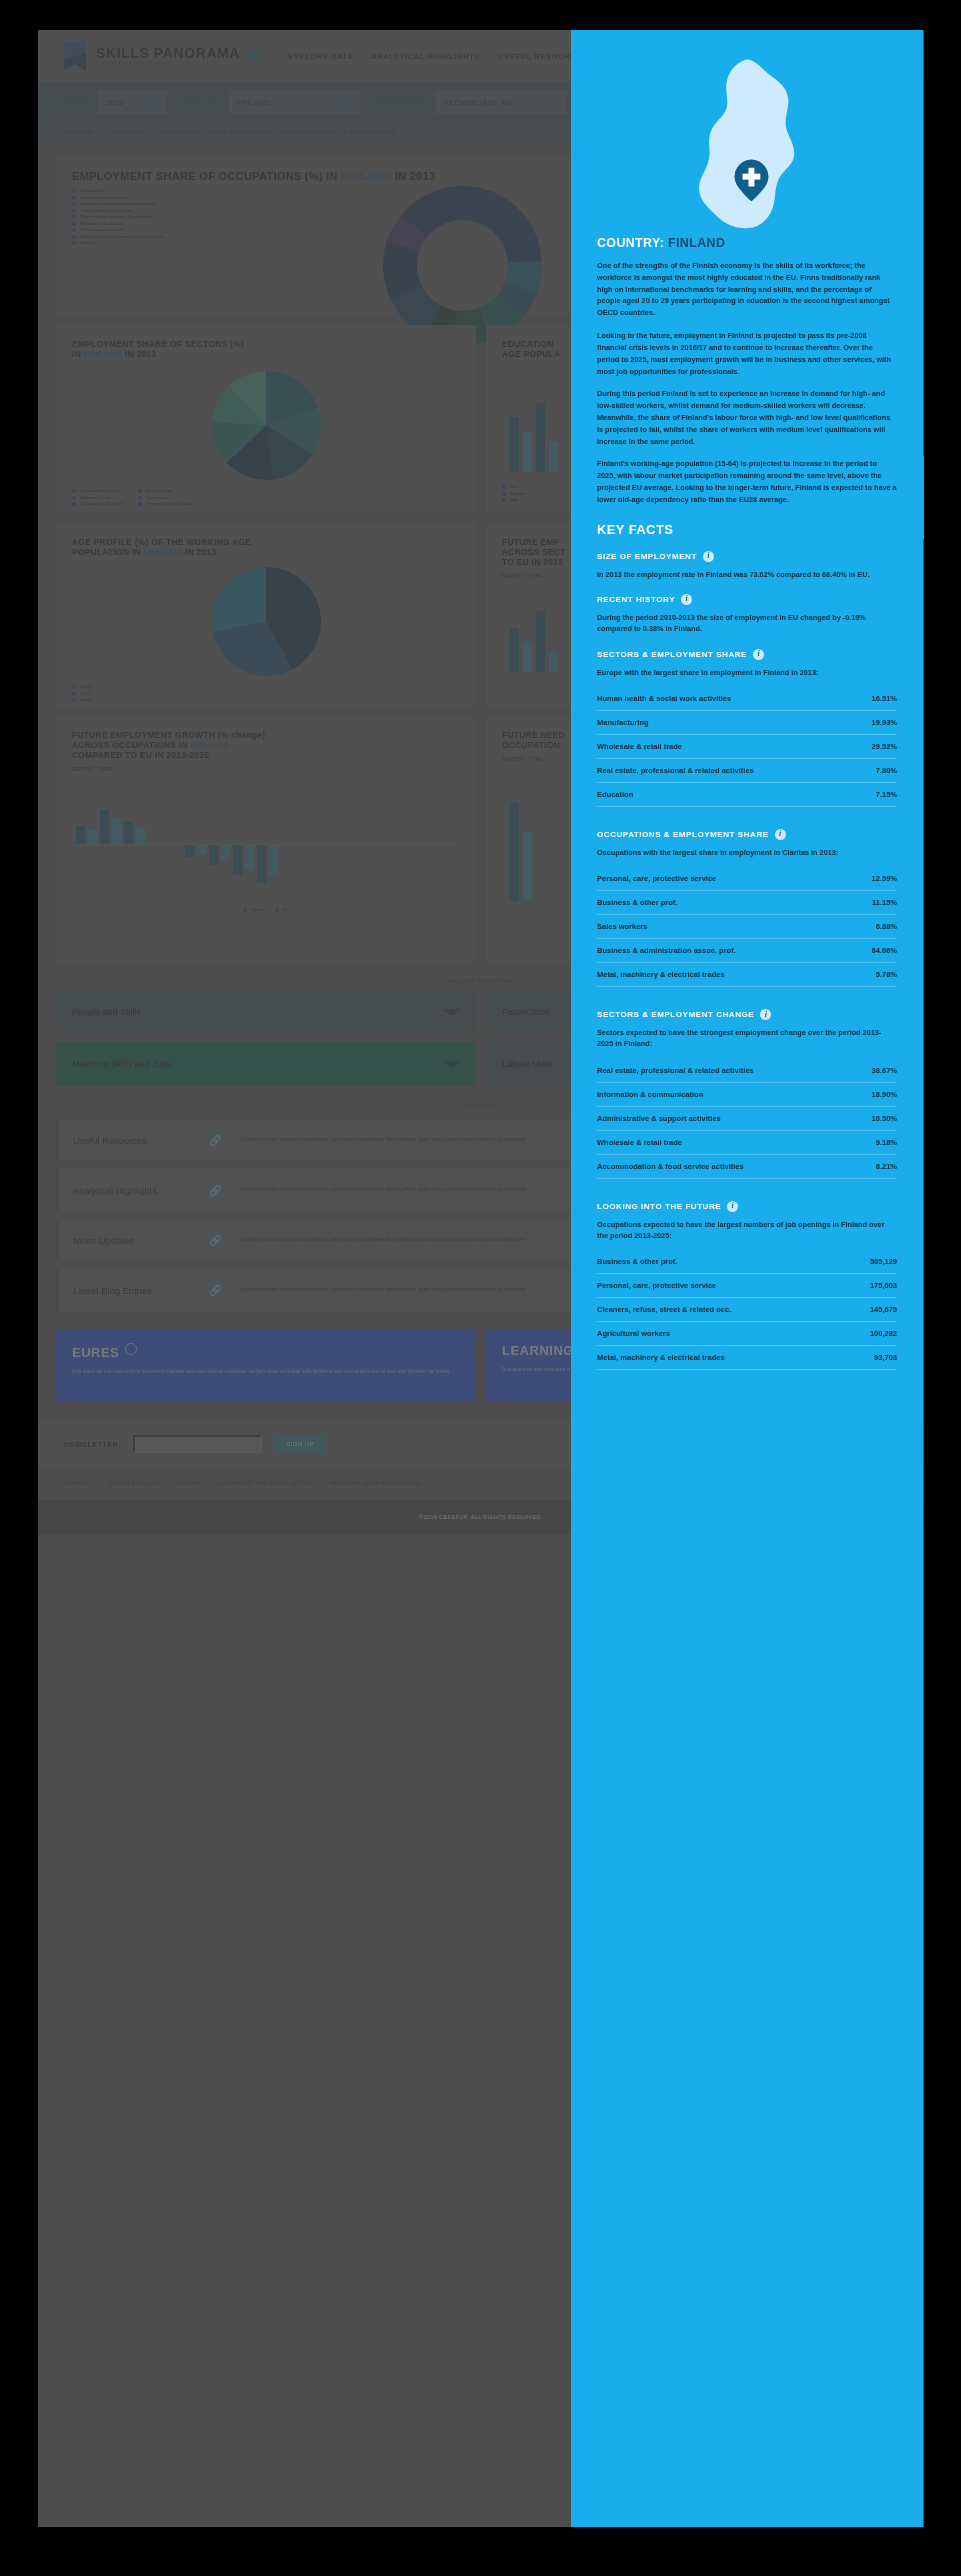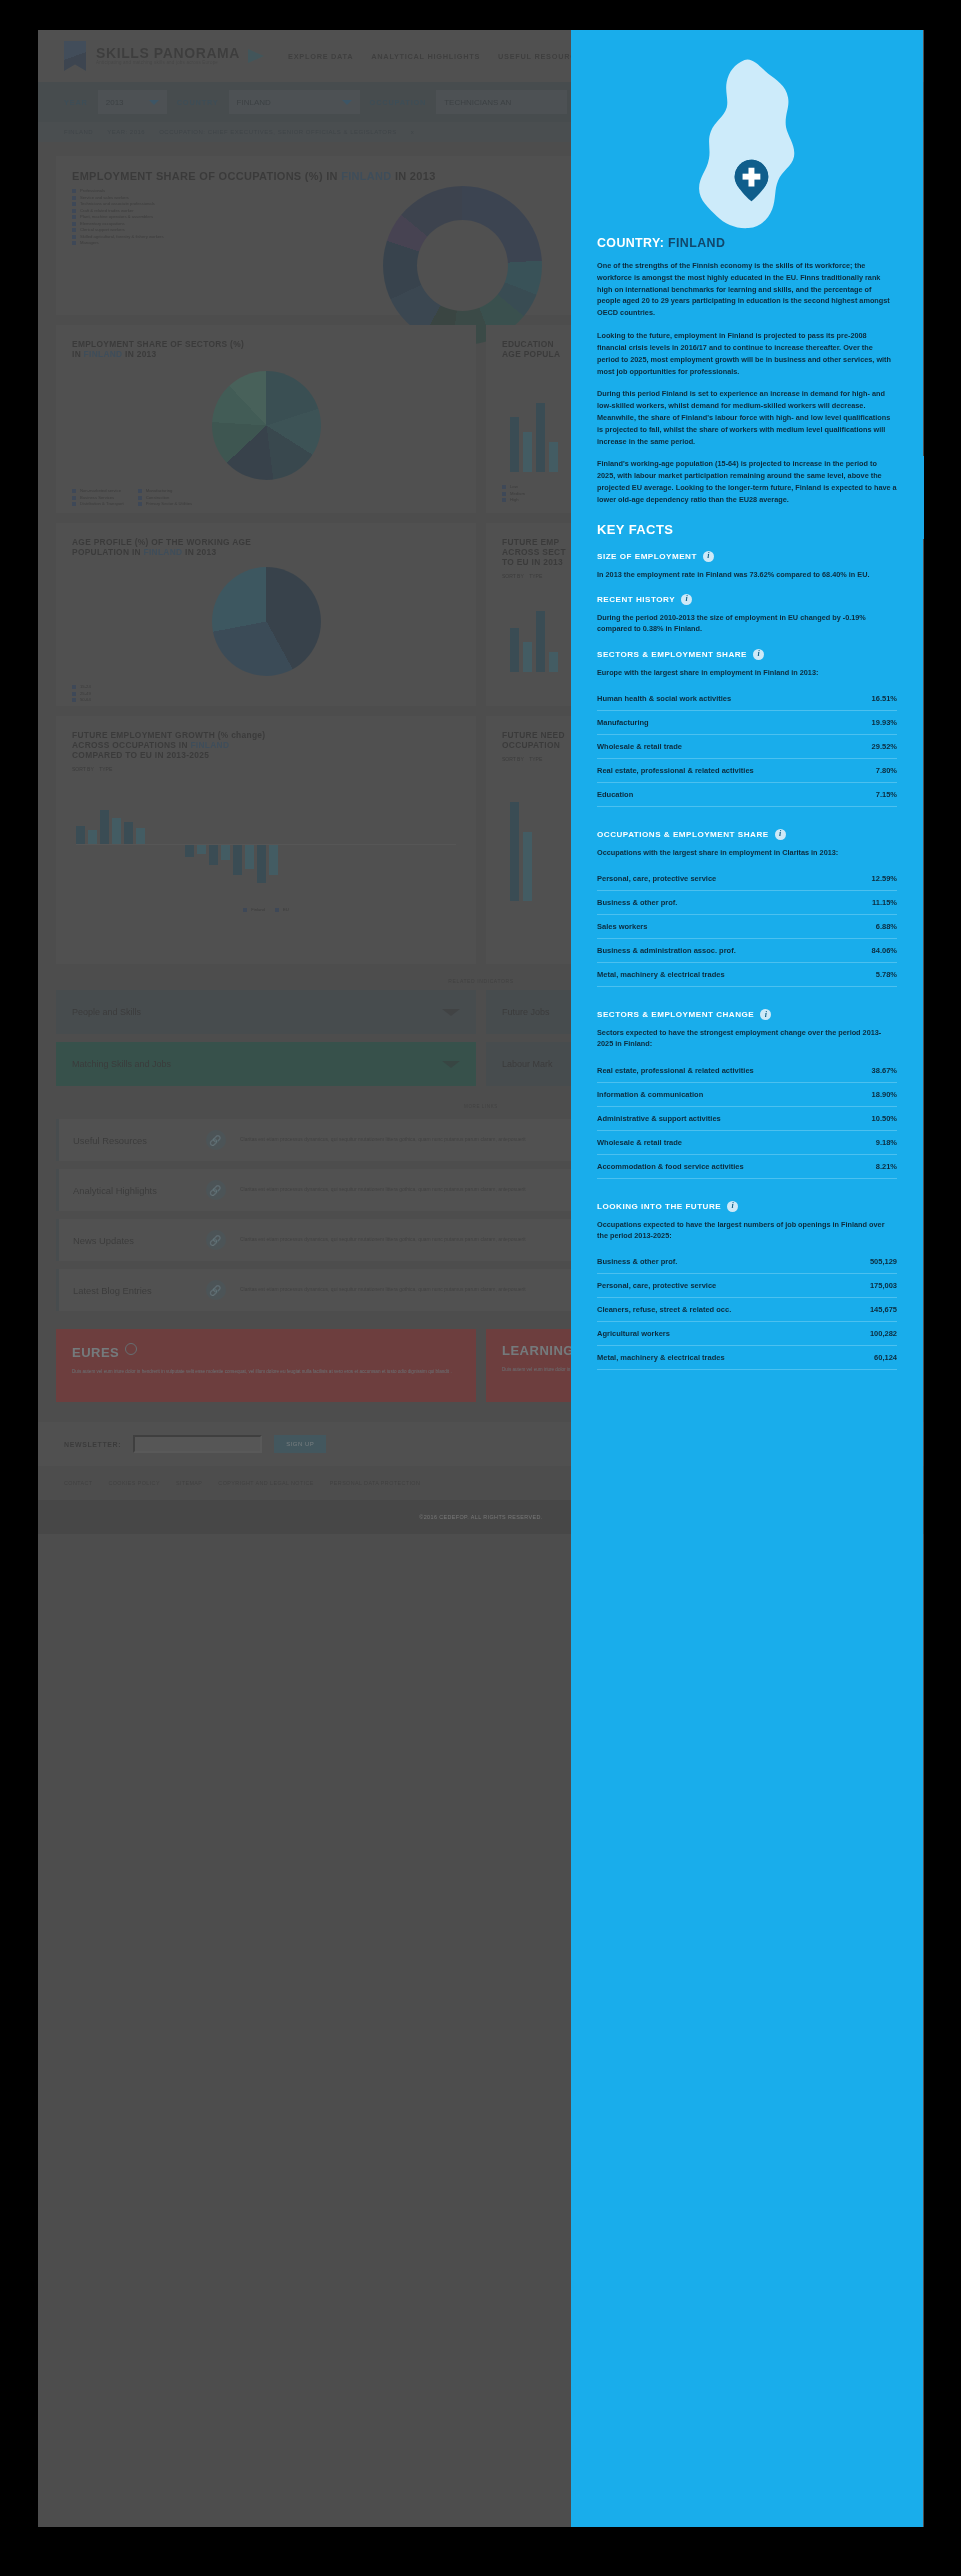--- a/index.html
+++ b/index.html
@@ -125,21 +125,21 @@
   .resrow {
     background:#5d5d5d; border-left:3px solid #3b4a52;
     height:42px; display:flex;align-items:center; margin-bottom:8px; padding:0 14px; gap:14px;
   }
   .resttl { font-size:9.4px; color:#111; width:119px; }
   .chain { width:20px;height:20px;border-radius:50%;background:#4a6570;
            display:flex;align-items:center;justify-content:center;font-size:10px;color:#96b6c2; }
   .restxt { font-size:5px; color:#1e1e1e; line-height:1.5; }
 
   .promo { display:flex; gap:10px; margin:18px 18px 0 18px; }
-  .promobox { flex:1; background:#b91c1c; padding:14px 16px; height:73px; }
+  .promobox { flex:1; background:#1d4ed8; padding:14px 16px; height:73px; }
   .promobox h4 { font-size:13px; color:#cfe3ea; letter-spacing:0.5px; }
   .promobox p { font-size:4.6px; color:#a8c2cd; line-height:1.6; margin-top:8px; }
   .circ { display:inline-block;width:12px;height:12px;border-radius:50%;border:1.5px solid #9dbcc8;margin-left:6px;vertical-align:2px;}
 
   .newsbar { margin-top:20px; background:#5a5a5a; height:44px; display:flex;align-items:center;gap:12px;padding:0 26px;}
   .newsbar .nl { font-size:7px;font-weight:bold;letter-spacing:0.6px;color:#111; }
   .newsinput { width:129px;height:18px;background:#6b6b6b; }
   .signup { height:18px;padding:0 12px;background:#2d6f86;color:#cde6ee;font-size:6px;display:flex;align-items:center;letter-spacing:0.5px;}
   .footlinks { height:34px;background:#4f4f4f;display:flex;align-items:center;gap:16px;padding:0 26px;font-size:5.4px;letter-spacing:0.4px;color:#1f1f1f;}
   .copyright { height:34px;background:#3a3a3a;display:flex;align-items:center;justify-content:center;font-size:5.4px;color:#d8d8d8;letter-spacing:0.4px;}
@@ -690,20 +690,20 @@
       <tr>
             <td>Cleaners, refuse, street &amp; related occ.</td>
             <td class="v">145,675</td>
           </tr>
       <tr>
             <td>Agricultural workers</td>
             <td class="v">100,282</td>
           </tr>
       <tr>
             <td>Metal, machinery &amp; electrical trades</td>
-            <td class="v">60,124</td>
+            <td class="v">93,703</td>
           </tr>
     </tbody>
       </table>
 
   </div>
 </div>
 
 
 </body></html>

